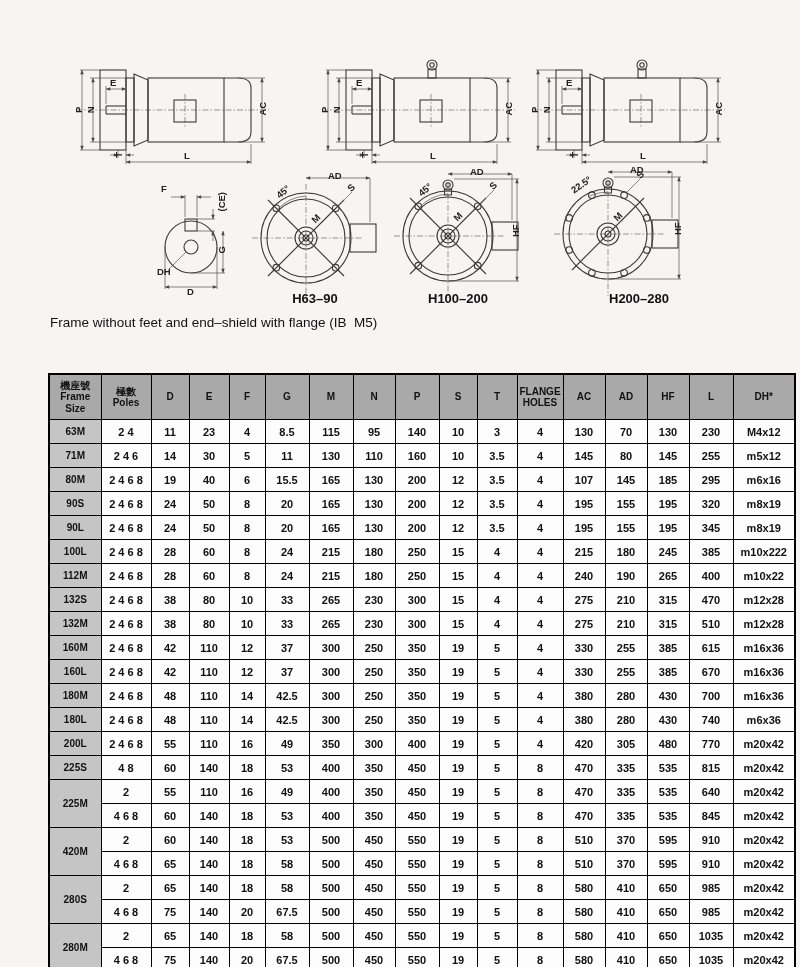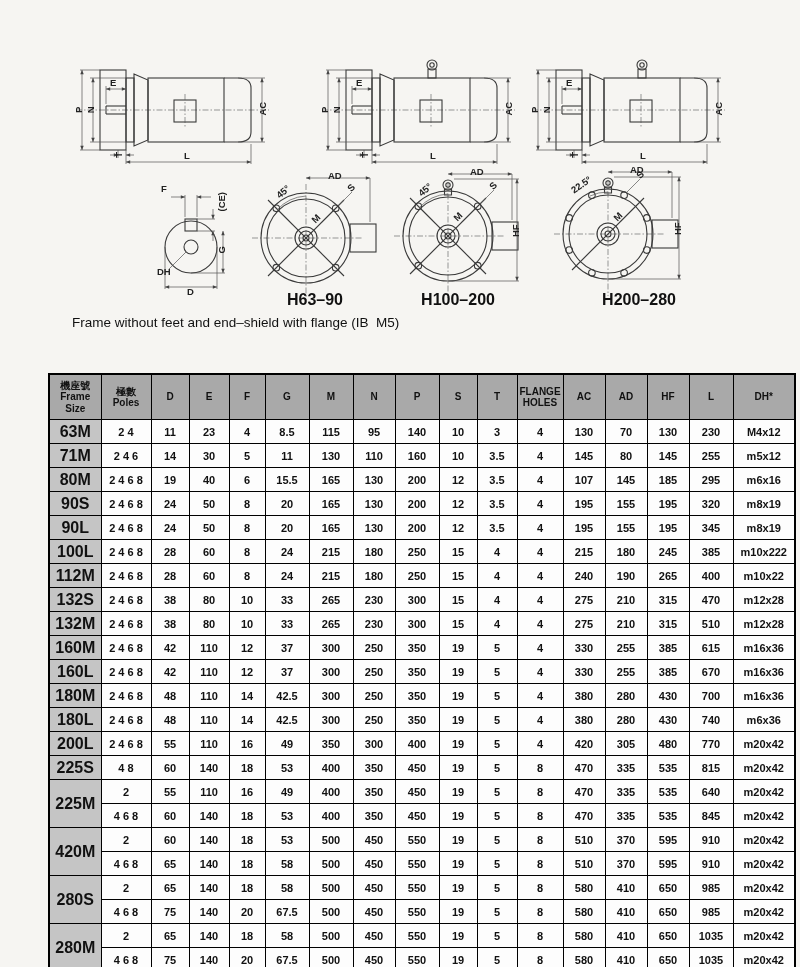--- a/index.html
+++ b/index.html
@@ -7,33 +7,33 @@
   .page{position:absolute;inset:0;}
   .title{position:absolute;left:56px;top:10px;font-size:16px;font-weight:bold;letter-spacing:.3px;}
   .figs{position:absolute;left:0;top:48px;width:800px;height:264px;}
   .fig{position:absolute;}
   .fig svg{position:absolute;left:0;top:0;}
   .lb{position:absolute;font-size:9.5px;font-weight:bold;color:#222;line-height:1;white-space:nowrap;}
   .rot{transform:rotate(-90deg);transform-origin:center;}
   .r45{transform:rotate(-45deg);}
   .r40{transform:rotate(-40deg);}
   .r35{transform:rotate(-35deg);}
-  .caption{position:absolute;font-size:16px;font-weight:bold;text-align:center;}
+  .caption{position:absolute;font-size:13px;font-weight:bold;text-align:center;}
   .ln{stroke:#3a3a3a;stroke-width:1.1;fill:none;}
   .dim{stroke:#555;stroke-width:.7;fill:none;}
   .cl{stroke:#555;stroke-width:.6;fill:none;stroke-dasharray:6 2 1.5 2;}
   .sub{position:absolute;left:50px;top:314px;line-height:1.3;}
   .sub .zh{font-size:13.5px;font-weight:bold;}
-  .sub .en{font-size:13.5px;font-weight:normal;white-space:pre;margin-left:22px;}
+  .sub .en{font-size:13.5px;font-weight:normal;white-space:pre;}
   .tablewrap{position:absolute;left:48px;top:373px;}
   table{border-collapse:collapse;table-layout:fixed;width:746px;border:2px solid #000;}
   th,td{border:1px solid #000;text-align:center;vertical-align:middle;padding:0;}
   thead th{background:#a9a9a9;font-size:10px;font-weight:bold;height:44px;white-space:pre-line;line-height:1.15;}
   tbody td{background:#fdfdfd;font-size:11px;font-weight:bold;height:23px;}
-  tbody th.frame{background:#c5c5c5;font-size:16px;font-weight:bold;}
+  tbody th.frame{background:#c5c5c5;font-size:10px;font-weight:bold;}
   .svgdefs{position:absolute;width:0;height:0;overflow:hidden;}
 </style>
 </head>
 <body>
 
 <div class="page">
 
   <svg class="svgdefs" aria-hidden="true">
     <defs>
       <marker id="mA" markerWidth="8" markerHeight="6" refX="6.5" refY="3" orient="auto-start-reverse">

